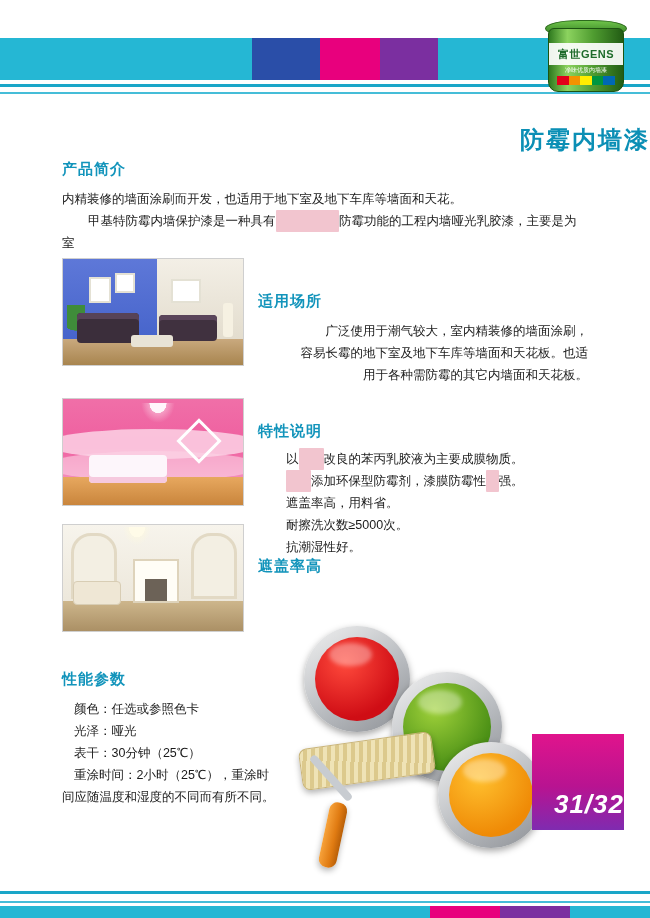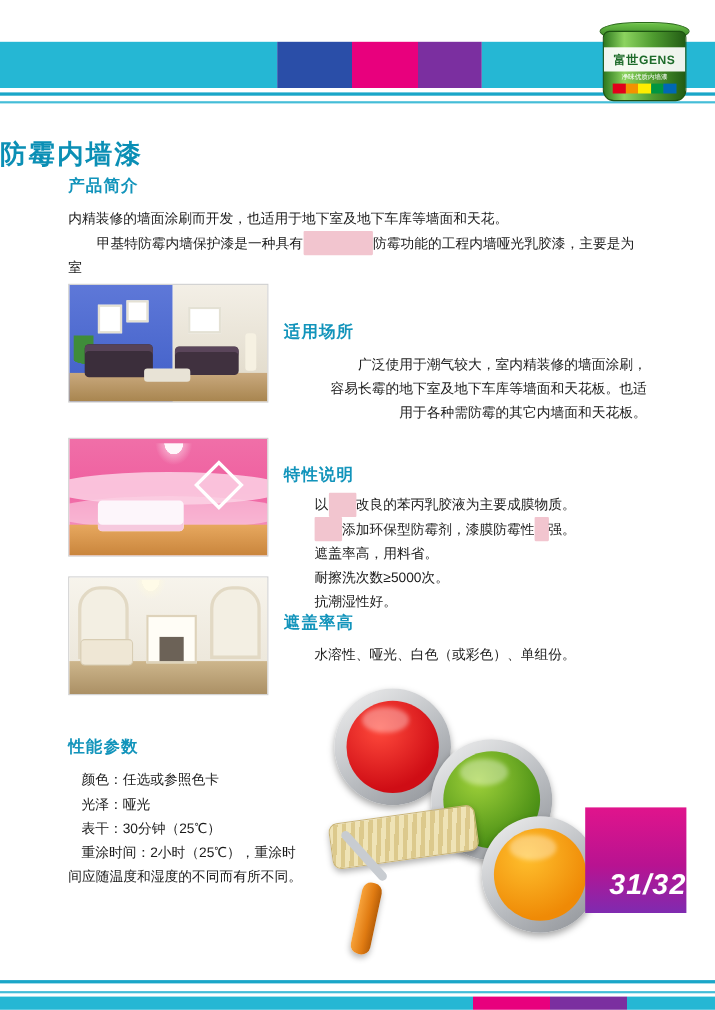--- a/index.html
+++ b/index.html
@@ -99,21 +99,21 @@
     border: 2px solid #8d8d8d;
     border-bottom: none;
     border-radius: 32px 32px 0 0;
   }
 
   
   .doc-title {
     position: absolute;
     left: 0; top: 112px;
     width: 650px;
-    text-align: left;
+    text-align: right;
     font-size: 24px;
     font-weight: bold;
     color: #0b8fb5;
     letter-spacing: 2px;
   }
 
   
   .sec-head {
     position: absolute;
     font-size: 15px;
@@ -375,21 +375,20 @@
   <div class="sec-head" id="feature-head">特性说明</div>
   <div class="body-text" id="feature-body">
     <p><span>以</span><span class="redact">特殊</span><span>改良的苯丙乳胶液为主要成膜物质。</span></p>
     <p><span class="redact">特别</span><span>添加环保型防霉剂，漆膜防霉性</span><span class="redact">更</span><span>强。</span></p>
     <p>遮盖率高，用料省。</p>
     <p>耐擦洗次数≥5000次。</p>
     <p>抗潮湿性好。</p>
   </div>
 
   <div class="sec-head" id="prodfeat-head">遮盖率高</div>
-  <div class="body-text" id="prodfeat-body">水溶性、哑光、白色（或彩色）、单组份。</div>
 
   <div class="sec-head" id="perf-head">性能参数</div>
   <div class="body-text" id="perf-body">
     <p>颜色：任选或参照色卡</p>
     <p>光泽：哑光</p>
     <p>表干：30分钟（25℃）</p>
     <p>重涂时间：2小时（25℃），重涂时</p>
     <p style="margin-left:-12px;">间应随温度和湿度的不同而有所不同。</p>
   </div>
 

